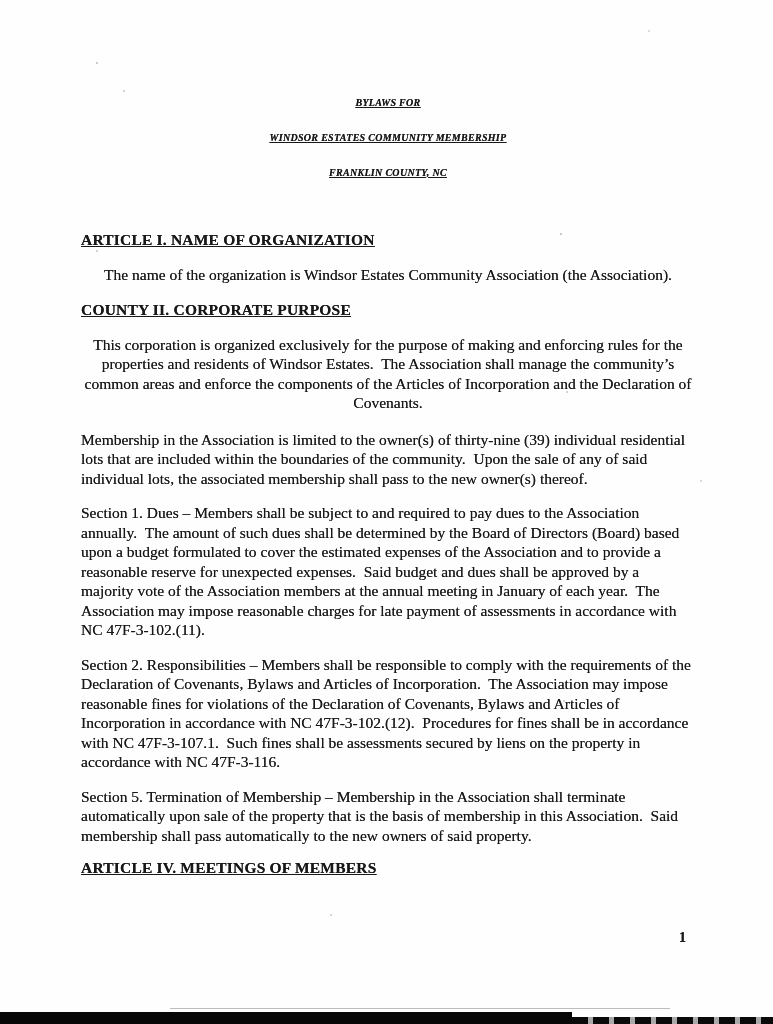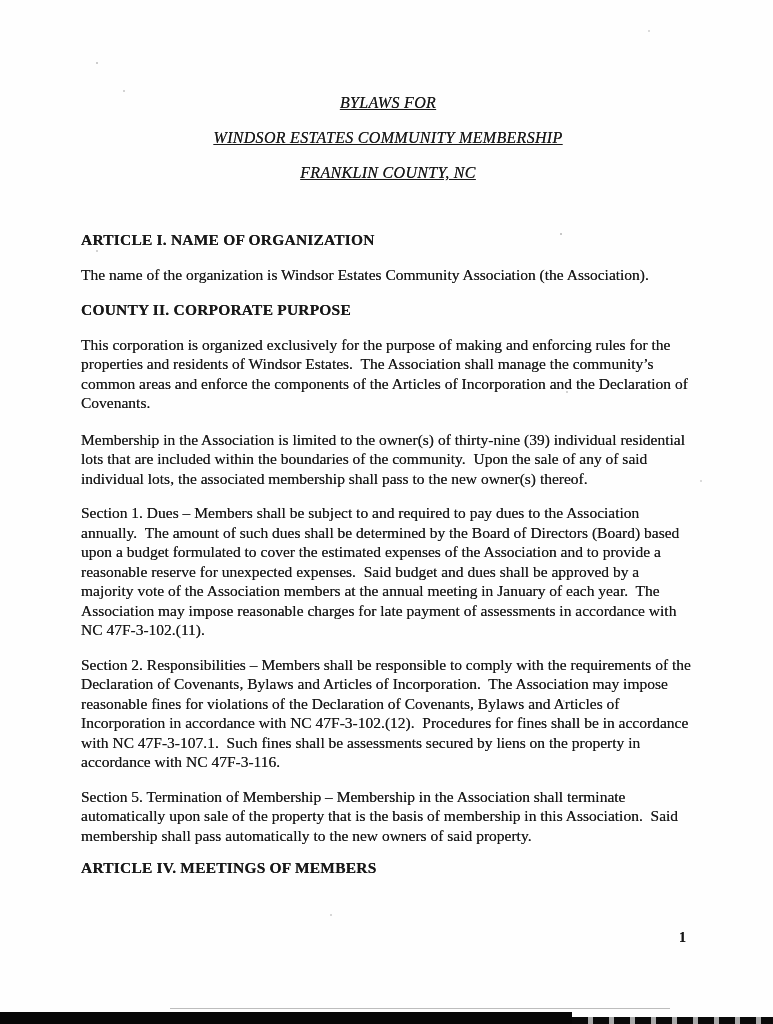--- a/index.html
+++ b/index.html
@@ -35,47 +35,48 @@
       700px 480px 0 rgba(60,60,60,0.18);
   }
   .content {
     position: absolute;
     left: 81px;
     top: 95px;
     width: 614px;
   }
   .title-line {
     text-align: center;
-    font-weight: normal;
+    font-weight: bold;
     font-style: italic;
     text-decoration: underline;
-    font-size: 16px;
+    font-size: 10px;
     line-height: 16px;
     letter-spacing: 0.3px;
     margin-bottom: 19px;
     text-shadow: 0 0 0.6px rgba(25,25,25,0.85);
   }
   .title-line:last-of-type { margin-bottom: 0; }
   .article-heading {
     font-weight: bold;
     font-size: 15.5px;
     line-height: 16px;
     letter-spacing: 0.2px;
     margin: 0 0 17px 0;
     text-shadow: 0 0 0.6px rgba(25,25,25,0.85);
+    text-decoration: underline;
   }
   .first-heading { margin-top: 51px; }
   .para {
     font-size: 15.5px;
     line-height: 19.5px;
     margin: 0 0 15px 0;
     white-space: pre-wrap;
     text-shadow: 0 0 0.55px rgba(25,25,25,0.8);
   }
-  .para.gap-after { margin-bottom: 17px; }
+  .para.gap-after { margin-bottom: 17px; text-align: center; }
   .page-number {
     position: absolute;
     top: 930px;
     left: 679px;
     font-size: 14px;
     font-weight: bold;
     text-shadow: 0 0 0.5px rgba(25,25,25,0.8);
   }
   .scan-edge-line {
     position: absolute;

